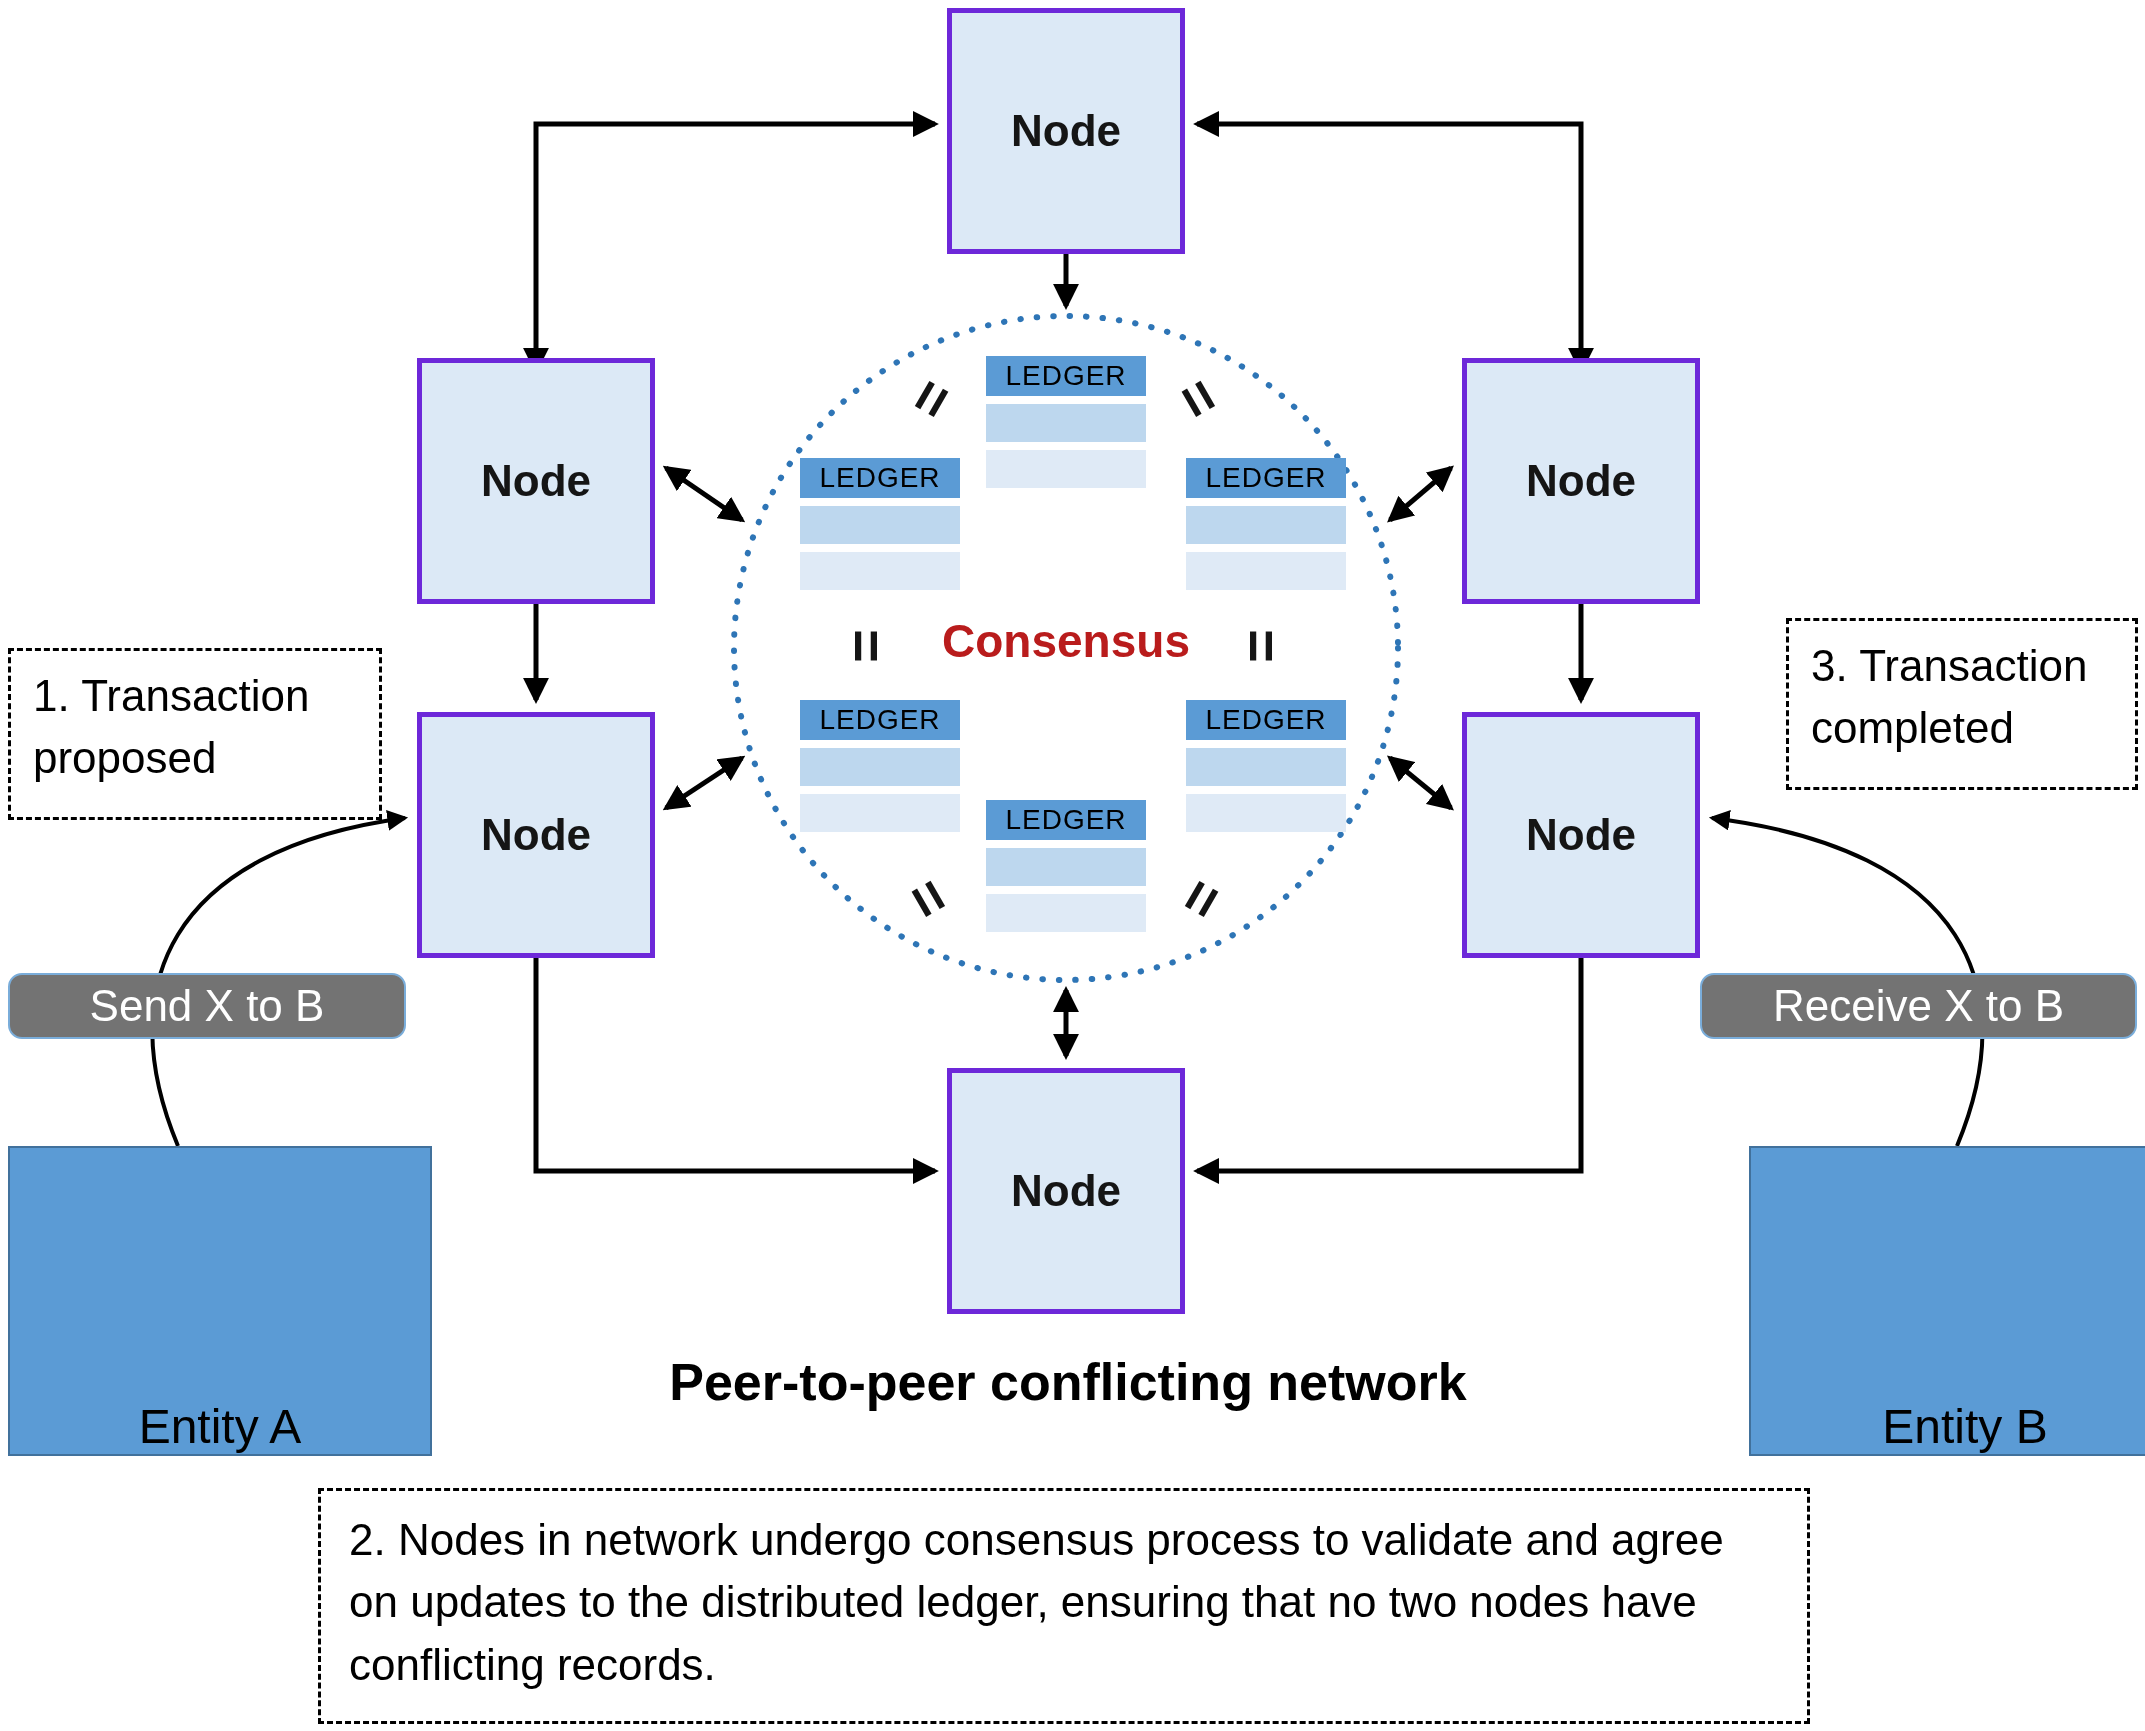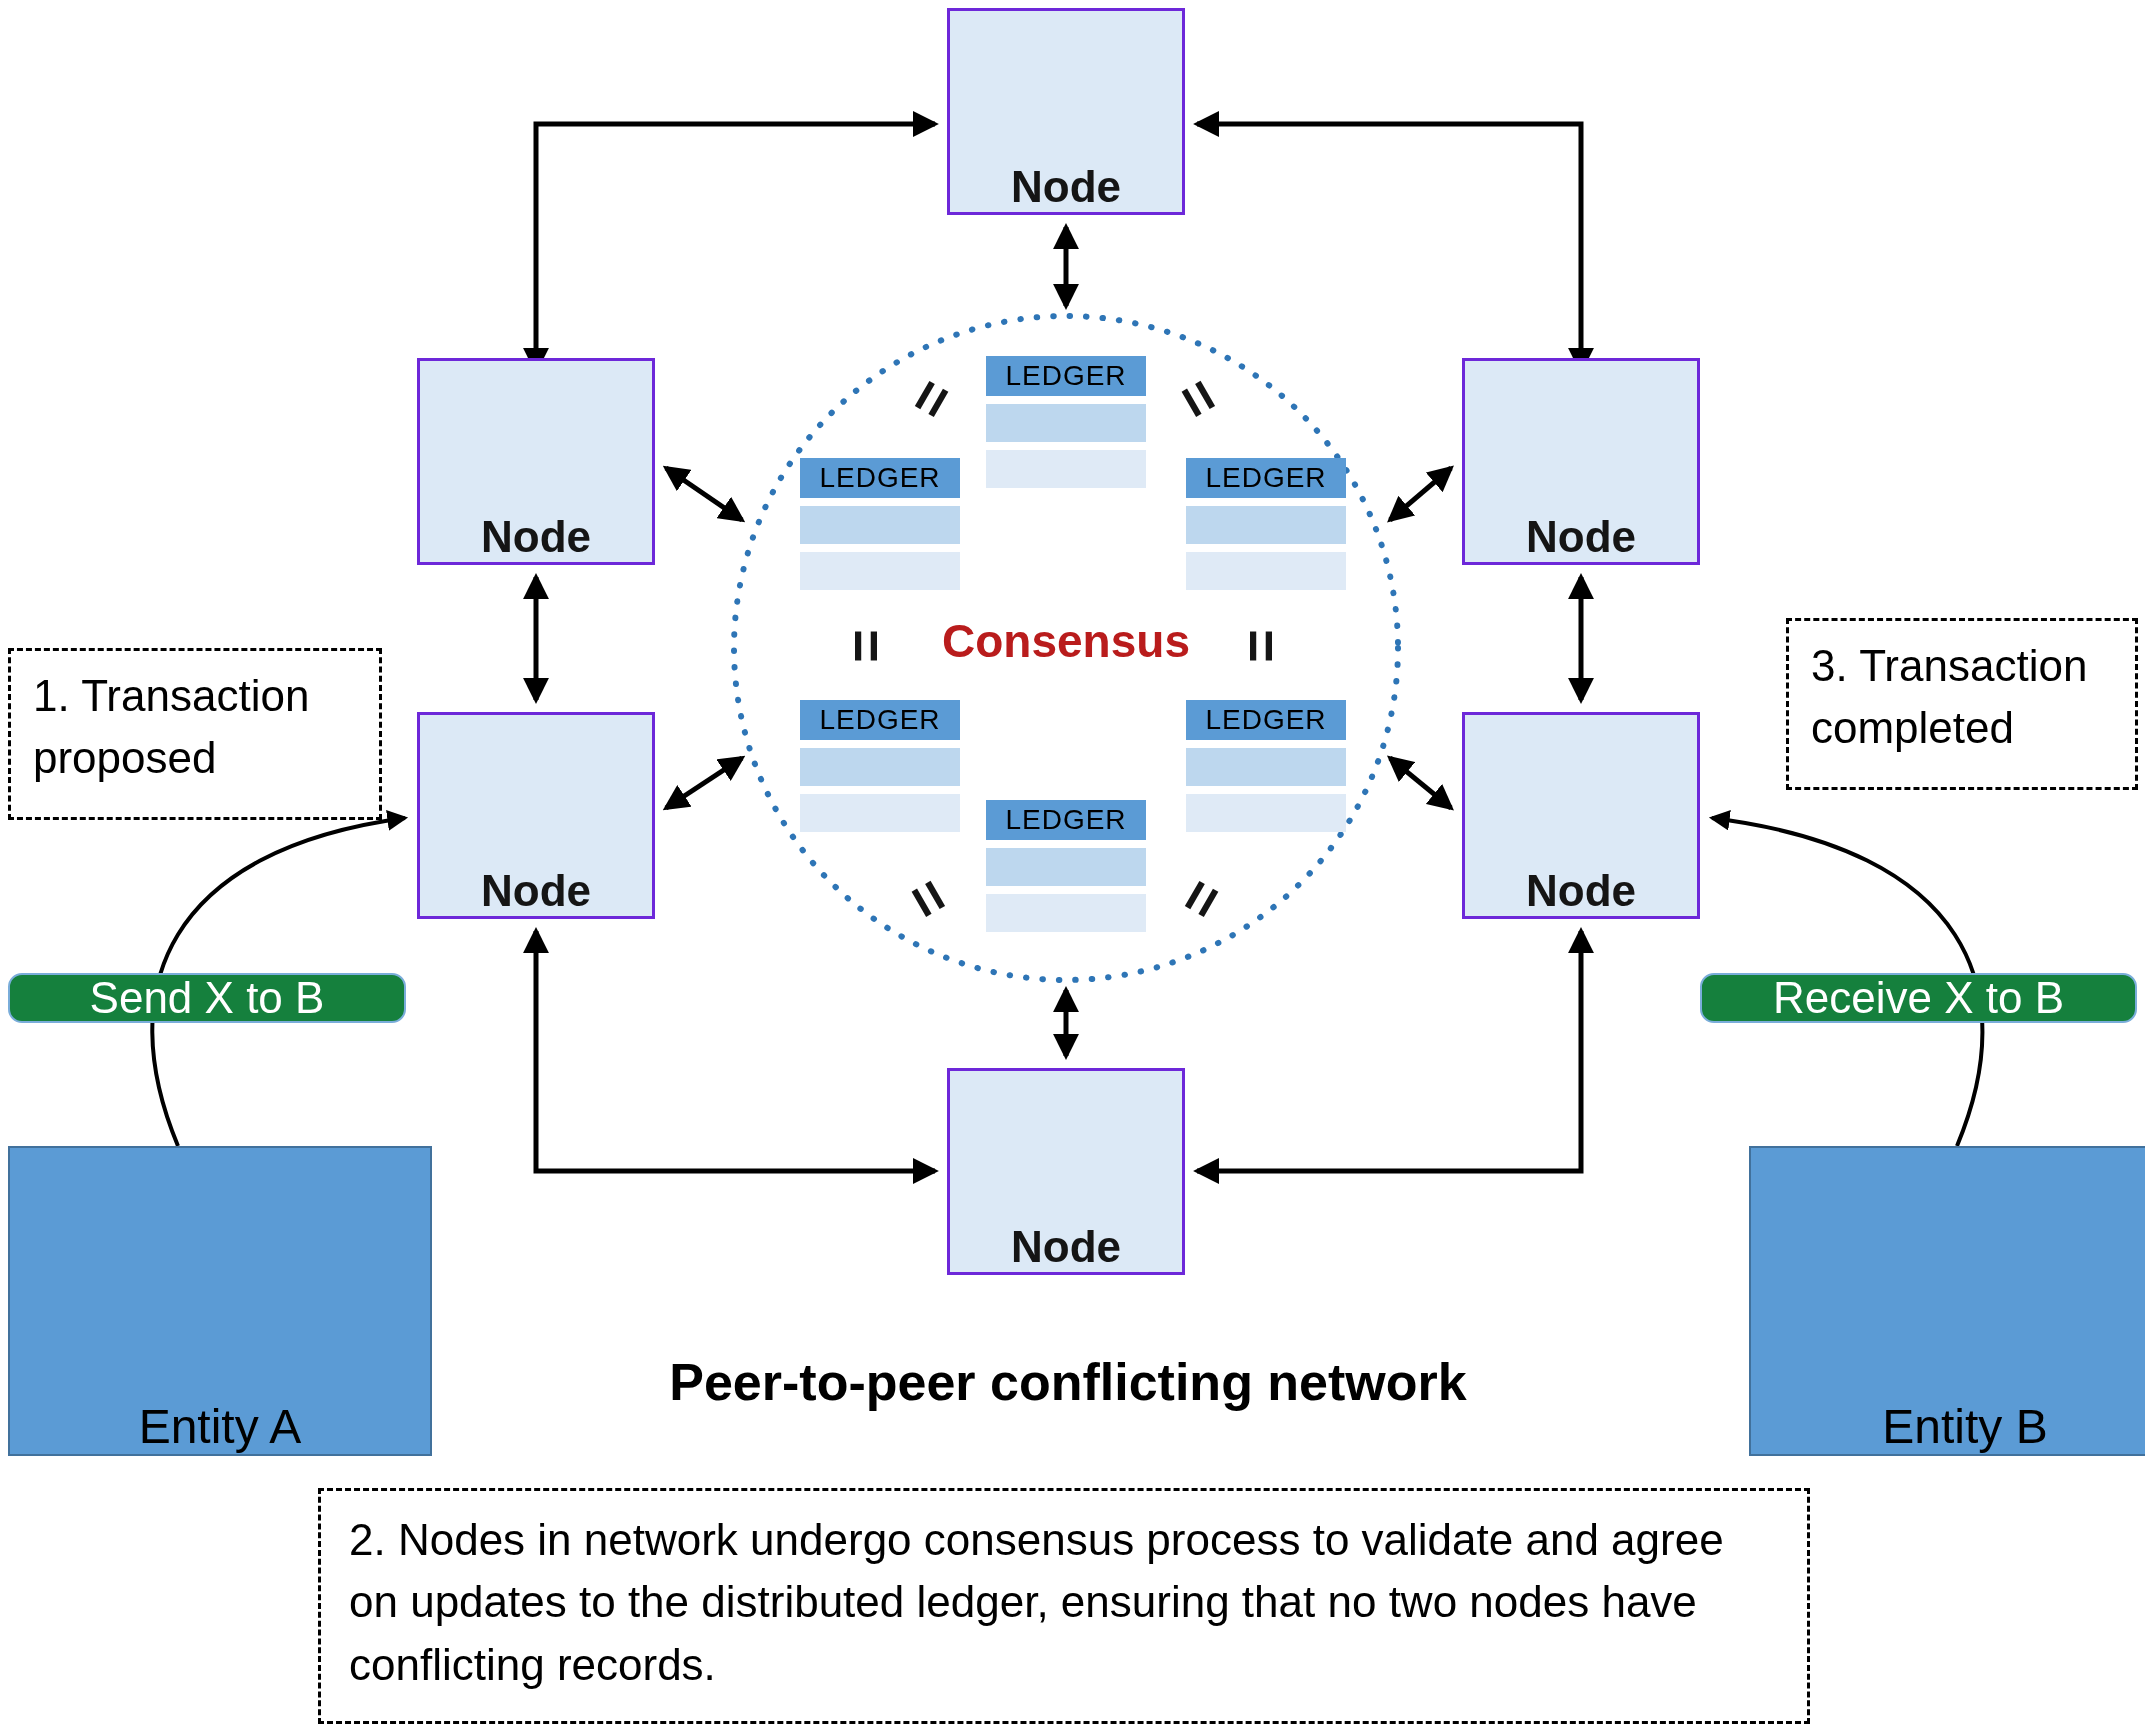--- a/index.html
+++ b/index.html
@@ -1,29 +1,29 @@
 <!DOCTYPE html>
 <html><head>
 <meta charset="utf-8">
 <style>
   html,body{margin:0;padding:0;background:#ffffff;}
   body{font-family:"Liberation Sans",sans-serif;color:#000;}
   .canvas{position:relative;width:2145px;height:1731px;background:#fff;overflow:hidden;}
   .layer{position:absolute;left:0;top:0;width:2145px;height:1731px;}
   svg.layer{pointer-events:none;}
 
-  .node{position:absolute;width:238px;height:207px;background:#dce9f6;border:3px solid #6d28d9;
-        box-sizing:border-box;display:flex;align-items:flex-end;justify-content:center;
+  .node{position:absolute;width:238px;height:246px;background:#dce9f6;border:5px solid #6d28d9;
+        box-sizing:border-box;display:flex;align-items:center;justify-content:center;
         font-size:44px;font-weight:bold;color:#151515;}
 
   .entity{position:absolute;height:310px;background:#5b9bd5;border:2px solid #41719c;
           box-sizing:border-box;display:flex;align-items:flex-end;justify-content:center;
           font-size:48px;color:#000000;}
 
-  .pill{position:absolute;height:50px;background:#15803d;border:2px solid #7aadda;border-radius:14px;
+  .pill{position:absolute;height:66px;background:#737373;border:2px solid #7aadda;border-radius:14px;
         box-sizing:border-box;display:flex;align-items:center;justify-content:center;
         font-size:44px;color:#ffffff;}
 
   .dashed{position:absolute;border:3px dashed #000;background:#fff;box-sizing:border-box;
           font-size:44px;line-height:1.42;padding:14px 22px;color:#000;}
 
   .ledger{position:absolute;width:160px;}
   .ledger .hd{height:40px;background:#5b9bd5;color:#000000;font-size:28px;letter-spacing:1px;
               display:flex;align-items:center;justify-content:center;}
   .ledger .row{height:38px;margin-top:8px;}

